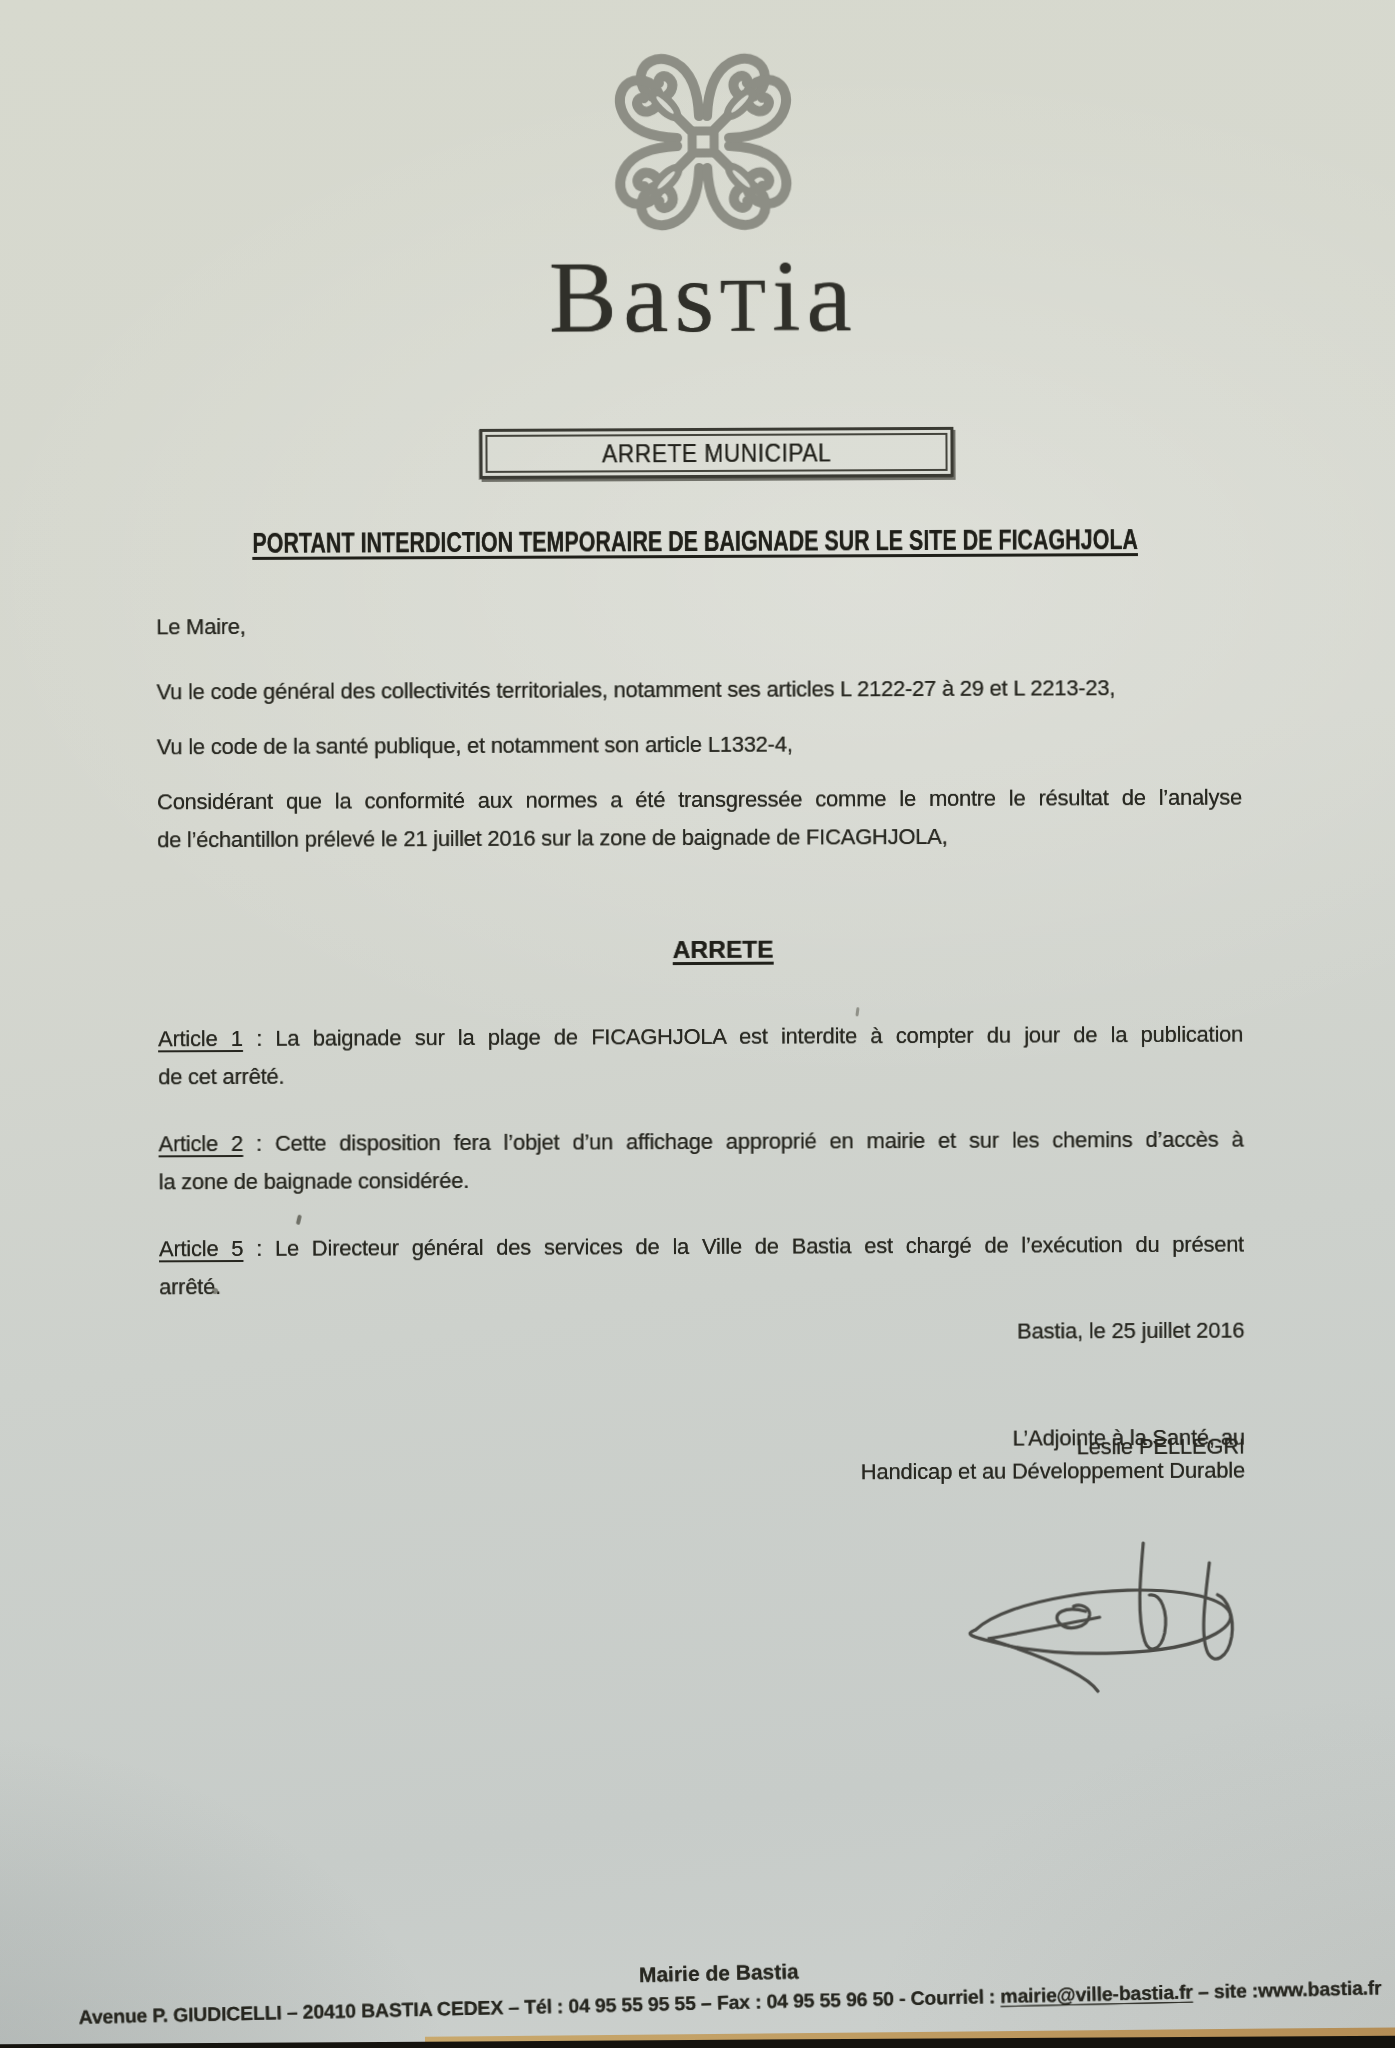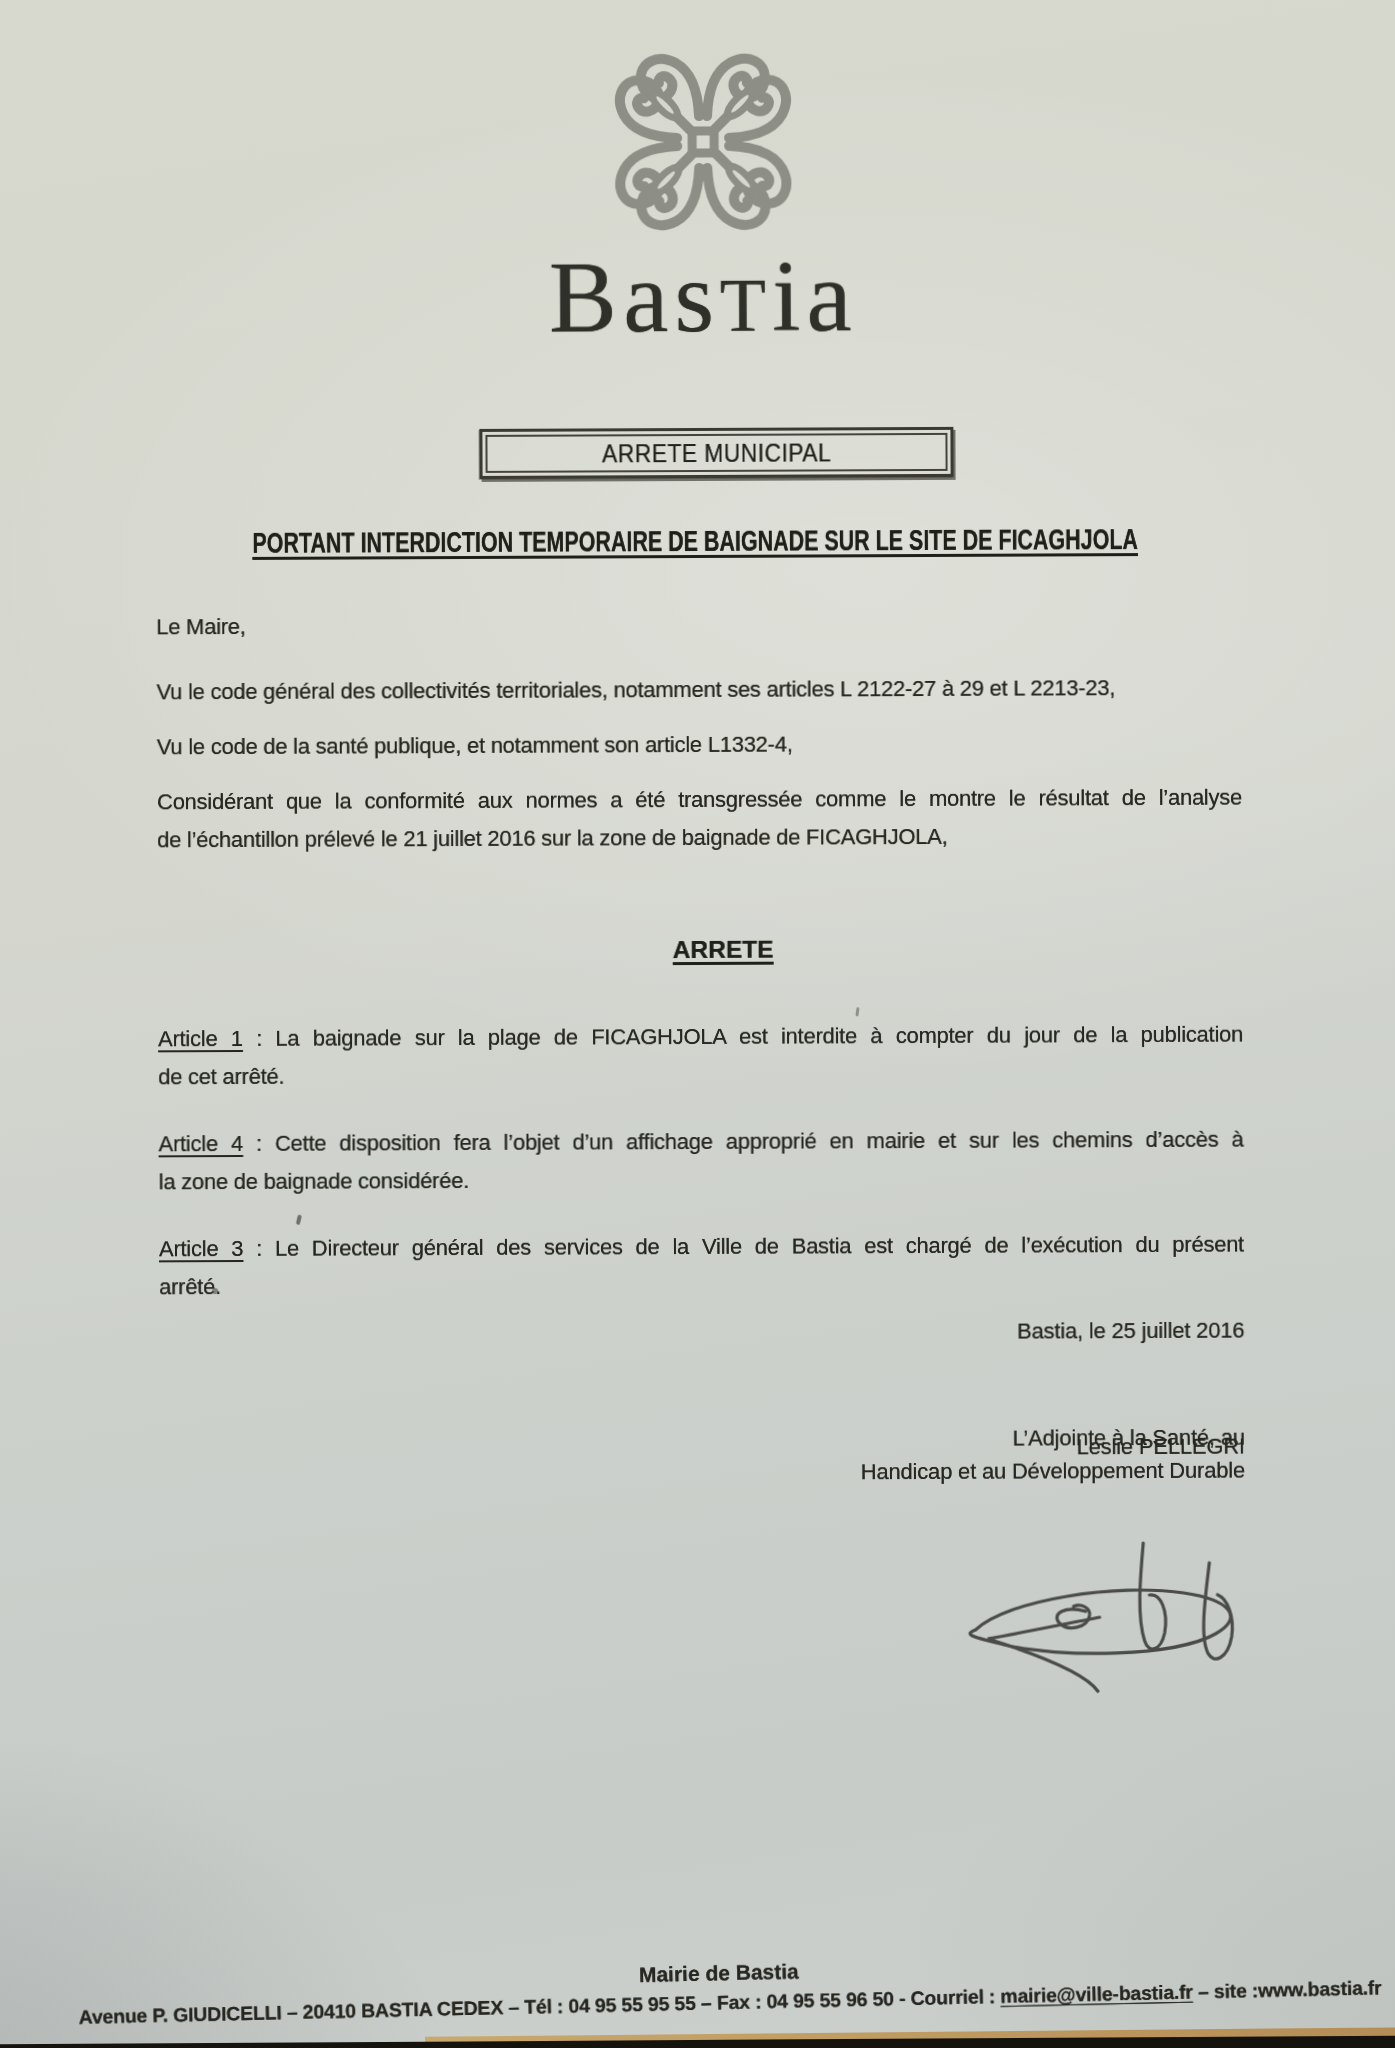--- a/index.html
+++ b/index.html
@@ -148,25 +148,25 @@
 
     <div class="section-heading">
       <u>ARRETE</u>
     </div>
 
     <div class="para" style="top:1018px">
       <div class="ln jline"><span class="alabel">Article 1</span><span> : </span><span>La baignade sur la plage de FICAGHJOLA est interdite à compter du jour de la publication</span></div>
       <div class="ln">de cet arrêté.</div>
     </div>
     <div class="para" style="top:1123px">
-      <div class="ln jline"><span class="alabel">Article 4</span><span> : </span><span>Cette disposition fera l’objet d’un affichage approprié en mairie et sur les chemins d’accès à</span></div>
+      <div class="ln jline"><span class="alabel">Article 2</span><span> : </span><span>Cette disposition fera l’objet d’un affichage approprié en mairie et sur les chemins d’accès à</span></div>
       <div class="ln">la zone de baignade considérée.</div>
     </div>
     <div class="para" style="top:1228px">
-      <div class="ln jline"><span class="alabel">Article 3</span><span> : </span><span>Le Directeur général des services de la Ville de Bastia est chargé de l’exécution du présent</span></div>
+      <div class="ln jline"><span class="alabel">Article 5</span><span> : </span><span>Le Directeur général des services de la Ville de Bastia est chargé de l’exécution du présent</span></div>
       <div class="ln">arrêté.</div>
     </div>
 
     <div class="right-block" style="top:1314px">
       <div class="ln" style="line-height:38px">Bastia, le 25 juillet 2016</div>
     </div>
     <div class="right-block" style="top:1423px">
       <div class="ln">L’Adjointe à la Santé, au</div>
       <div class="ln">Handicap et au Développement Durable</div>
     </div>

